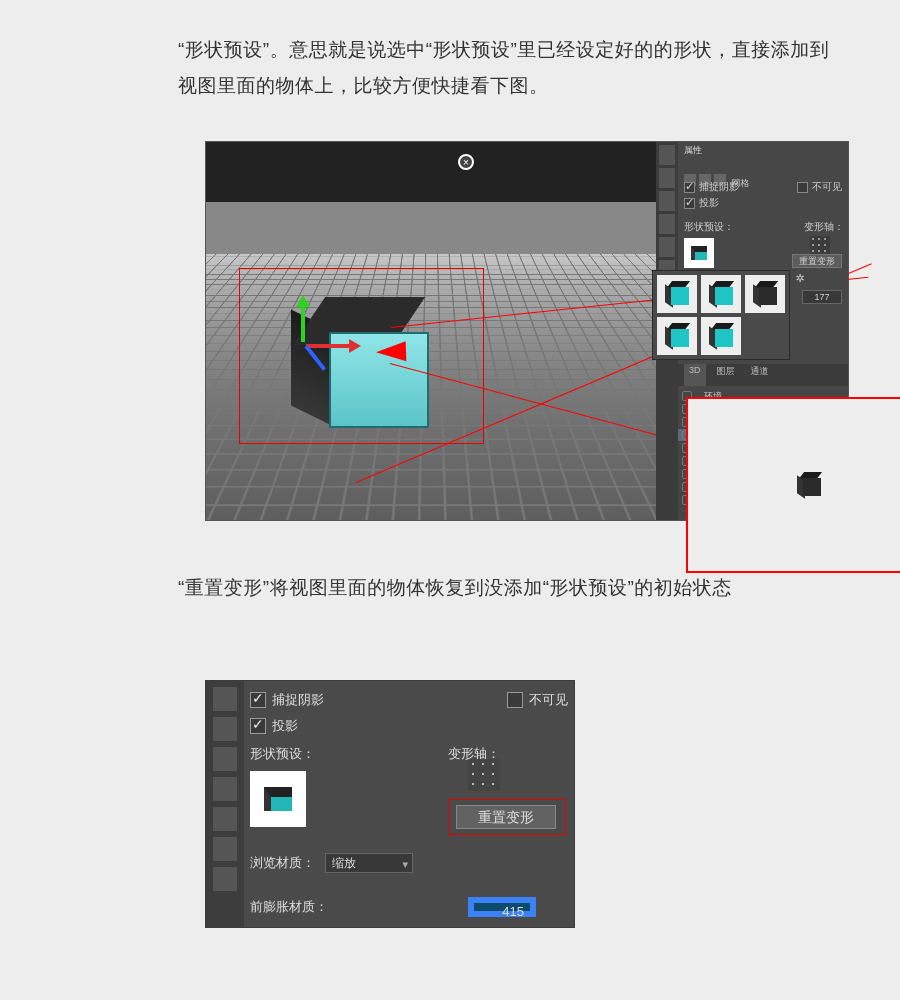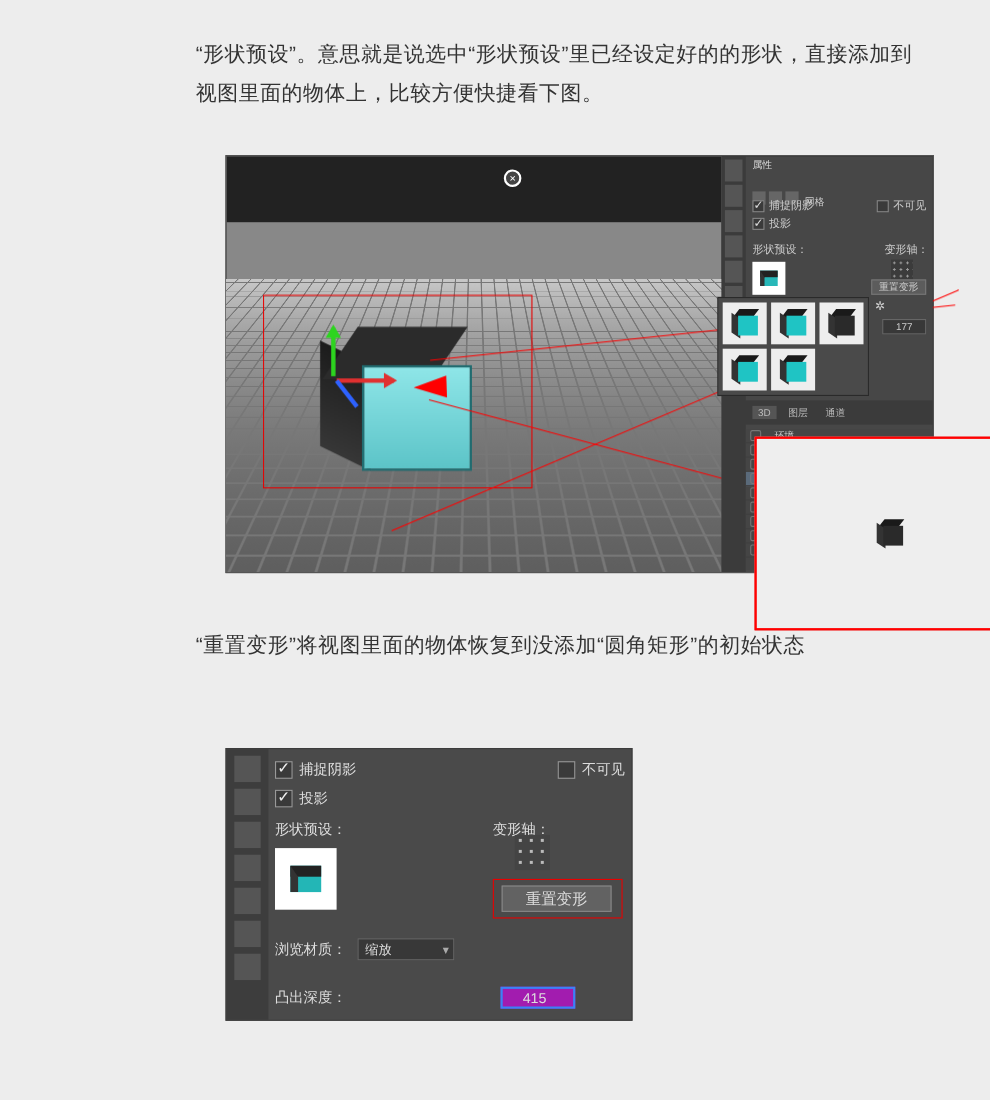--- a/index.html
+++ b/index.html
@@ -57,21 +57,21 @@
   .flyout{position:absolute;left:446px;top:128px;width:138px;height:90px;background:#4a4a4a;border:1px solid #2a2a2a;padding:4px;display:grid;grid-template-columns:repeat(3,1fr);grid-template-rows:repeat(2,1fr);gap:4px;z-index:5}
   .flyout .cell{background:#eee;display:flex;align-items:center;justify-content:center}
   .flyout .cell.sel{outline:2px solid #f00;outline-offset:-2px}
   .flyout .cube3d{width:24px;height:22px;position:relative}
   .c-cyan .f{background:#1fc4c4}.c-dark .f{background:#2a2a2a}
   .cube3d .f{position:absolute;width:18px;height:18px;left:6px;top:4px}
   .cube3d .t{position:absolute;width:18px;height:8px;left:4px;top:-2px;background:#1a1a1a;transform:skewX(-38deg)}
   .cube3d .s{position:absolute;width:8px;height:18px;left:0;top:4px;background:#333;transform:skewY(34deg)}
   .gear{position:absolute;left:588px;top:130px;width:12px;height:12px;color:#ccc;font-size:11px;text-align:center}
   
-  .tabs2{position:absolute;left:472px;top:222px;width:170px;height:22px;background:#3b3b3b;color:#bbb;font-size:9px;display:flex;align-items:center;gap:6px;padding-left:6px}
+  .tabs2{position:absolute;left:472px;top:222px;width:170px;height:22px;background:#3b3b3b;color:#bbb;font-size:9px;display:flex;gap:6px;padding-left:6px}
   .tabs2 span{padding:1px 5px}
   .tabs2 .act{background:#555}
   .tree{position:absolute;left:472px;top:248px;width:170px;height:128px;background:#454545;font-size:9px;color:#ccc;overflow:hidden}
   .tree .row{display:flex;align-items:center;height:13px;padding-left:4px;gap:3px;border-bottom:1px solid #404040}
   .tree .row.hi{background:#5a6a7a}
   .tree .row .eye{width:10px;height:10px;border:1px solid #777;border-radius:2px}
   .tree .row .ind{display:inline-block}
   .tree .row.mark span:last-child{outline:1px solid #f00;padding:0 1px}
 
   
@@ -85,27 +85,27 @@
   .shot2 .thumb2{width:56px;height:56px;background:#fff;display:flex;align-items:center;justify-content:center;margin-top:6px}
   .shot2 .thumb2 .mini{width:28px;height:24px;background:#23b6b6;border-top:10px solid #222;border-left:7px solid #333}
   .shot2 .dgrid2{position:absolute;left:218px;top:72px;width:32px;height:32px;background:
     radial-gradient(circle,#bbb 1.3px,transparent 1.3px) 0 0/10px 10px #444}
   .shot2 .resetbox{position:absolute;left:198px;top:112px;width:118px;height:36px;border:1.5px solid #e80000}
   .shot2 .resetbtn2{position:absolute;left:206px;top:118px;width:100px;height:24px;background:#626262;border:1px solid #888;text-align:center;line-height:22px;font-size:14px}
   .shot2 .selrow{position:absolute;left:0;top:166px;display:flex;align-items:center;gap:10px}
   .shot2 .sel2{width:88px;height:20px;background:#383838;border:1px solid #666;font-size:12px;padding-left:6px;line-height:18px;position:relative}
   .shot2 .sel2:after{content:"▾";position:absolute;right:4px;top:1px;font-size:11px;color:#aaa}
   .shot2 .lastrow{position:absolute;left:0;top:210px;display:flex;align-items:center;gap:140px}
-  .shot2 .num2{width:68px;height:20px;background:#a21caf;border:2px solid #3b82f6;text-align:center;padding-right:6px;line-height:18px;font-size:13px}
+  .shot2 .num2{width:68px;height:20px;background:#0c4a6e;border:6px solid #3b82f6;text-align:right;padding-right:6px;line-height:18px;font-size:13px}
 </style>
 </head>
 <body>
 
 <div class="body-text txt1">“形状预设”。意思就是说选中“形状预设”里已经设定好的的形状，直接添加到视图里面的物体上，比较方便快捷看下图。</div>
-<div class="body-text txt2">“重置变形”将视图里面的物体恢复到没添加“圆角矩形”的初始状态</div>
+<div class="body-text txt2">“重置变形”将视图里面的物体恢复到没添加“形状预设”的初始状态</div>
 
 <div class="shot1">
   <div class="viewport">
     <div class="grid"></div>
     <div class="sky"></div>
     <div class="sel"></div>
     <div class="cube">
       <div class="side"></div>
         <div class="top"></div>
         <div class="front"></div>
@@ -289,17 +289,17 @@
         <div class="mini"></div>
       </div>
     <div class="dgrid2"></div>
     <div class="resetbox"></div>
     <div class="resetbtn2">重置变形</div>
     <div class="selrow">
       <span>浏览材质：</span>
       <div class="sel2">缩放</div>
     </div>
     <div class="lastrow">
-      <span>凸出深度：</span>
+      <span>前膨胀材质：</span>
       <div class="num2">415</div>
     </div>
   </div>
 </div>
 
 </body></html>

